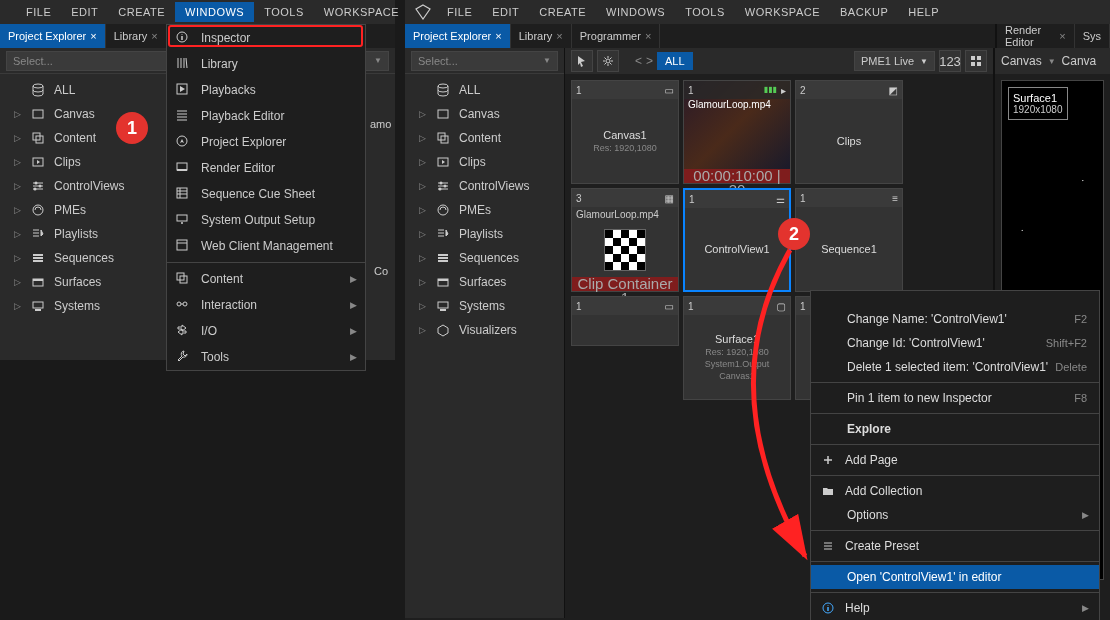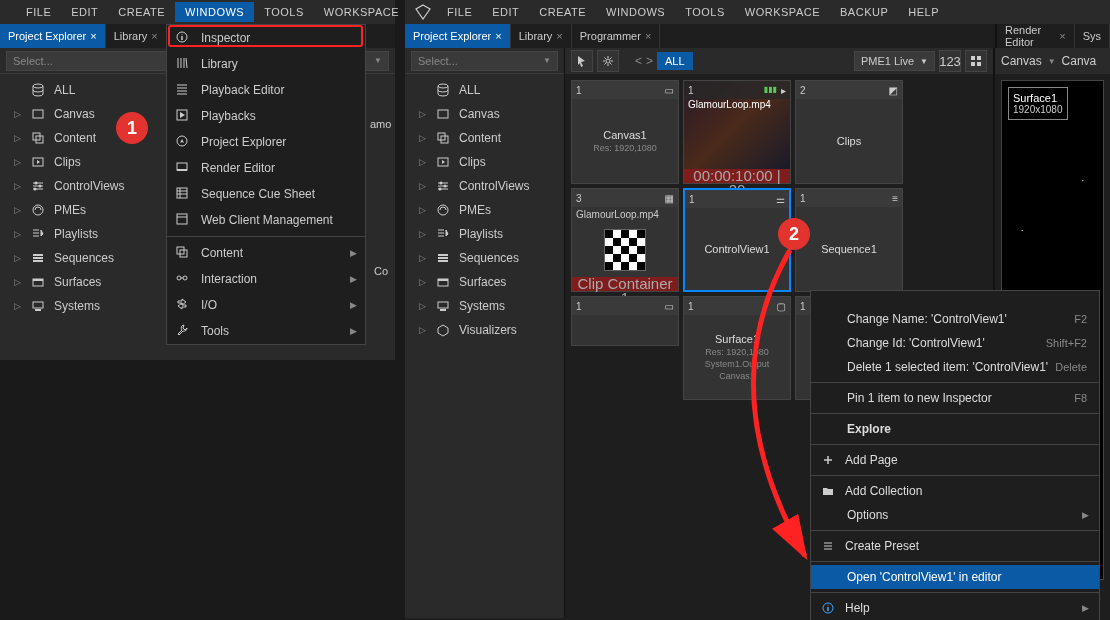--- a/index.html
+++ b/index.html
@@ -200,37 +200,37 @@
       <span class="icn">
         <svg width="14" height="14" viewBox="0 0 14 14">
           <path d="M3 2 L3 12 M6 2 L6 12 M9 2 L9 12 M11 2 L12 12" stroke="#ccc"></path>
         </svg>
       </span>
       <span>Library</span>
     </div>
     <div class="dd-item">
       <span class="icn">
         <svg width="14" height="14" viewBox="0 0 14 14">
-          <path d="M2 3 L12 3 M2 6 L12 6 M2 9 L12 9 M2 12 L12 12" stroke="#ccc"></path>
-        </svg>
-      </span>
-      <span>Playback Editor</span>
-    </div>
-    <div class="dd-item">
-      <span class="icn">
-        <svg width="14" height="14" viewBox="0 0 14 14">
           <rect x="2" y="2" width="10" height="10" fill="none" stroke="#ccc"></rect>
           <path d="M5 4 L10 7 L5 10 Z" fill="#ccc"></path>
         </svg>
       </span>
       <span>Playbacks</span>
     </div>
     <div class="dd-item">
       <span class="icn">
         <svg width="14" height="14" viewBox="0 0 14 14">
+          <path d="M2 3 L12 3 M2 6 L12 6 M2 9 L12 9 M2 12 L12 12" stroke="#ccc"></path>
+        </svg>
+      </span>
+      <span>Playback Editor</span>
+    </div>
+    <div class="dd-item">
+      <span class="icn">
+        <svg width="14" height="14" viewBox="0 0 14 14">
           <circle cx="7" cy="7" r="5" fill="none" stroke="#ccc"></circle>
           <path d="M5 9 L7 5 L9 9 L7 8 Z" fill="#ccc"></path>
         </svg>
       </span>
       <span>Project Explorer</span>
     </div>
     <div class="dd-item">
       <span class="icn">
         <svg width="14" height="14" viewBox="0 0 14 14">
           <rect x="2" y="3" width="10" height="7" fill="none" stroke="#ccc"></rect>
@@ -240,20 +240,29 @@
       <span>Render Editor</span>
     </div>
     <div class="dd-item">
       <span class="icn">
         <svg width="14" height="14" viewBox="0 0 14 14">
           <rect x="2" y="2" width="10" height="10" fill="none" stroke="#ccc"></rect>
           <path d="M2 5 L12 5 M2 8 L12 8 M5 2 L5 12" stroke="#ccc"></path>
         </svg>
       </span>
       <span>Sequence Cue Sheet</span>
+    </div>
+    <div class="dd-item">
+      <span class="icn">
+        <svg width="14" height="14" viewBox="0 0 14 14">
+          <rect x="2" y="3" width="10" height="6" fill="none" stroke="#ccc"></rect>
+          <circle cx="7" cy="11" r="1" fill="#ccc"></circle>
+        </svg>
+      </span>
+      <span>System Output Setup</span>
     </div>
     <div class="dd-item">
       <span class="icn">
         <svg width="14" height="14" viewBox="0 0 14 14">
           <rect x="2" y="2" width="10" height="10" fill="none" stroke="#ccc"></rect>
           <path d="M2 5 L12 5" stroke="#ccc"></path>
         </svg>
       </span>
       <span>Web Client Management</span>
     </div>

